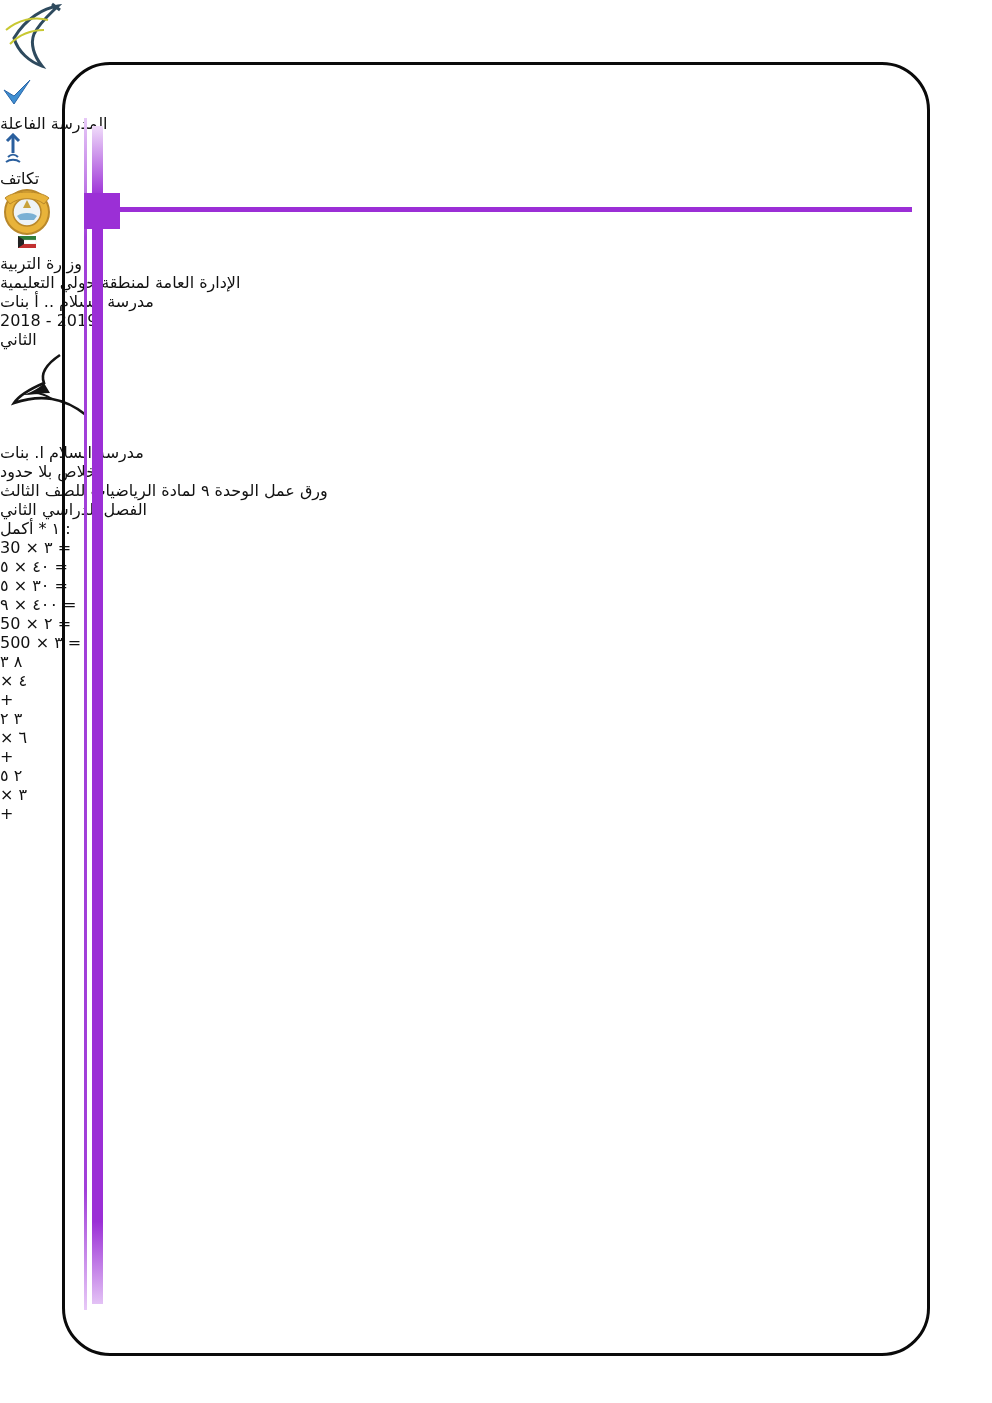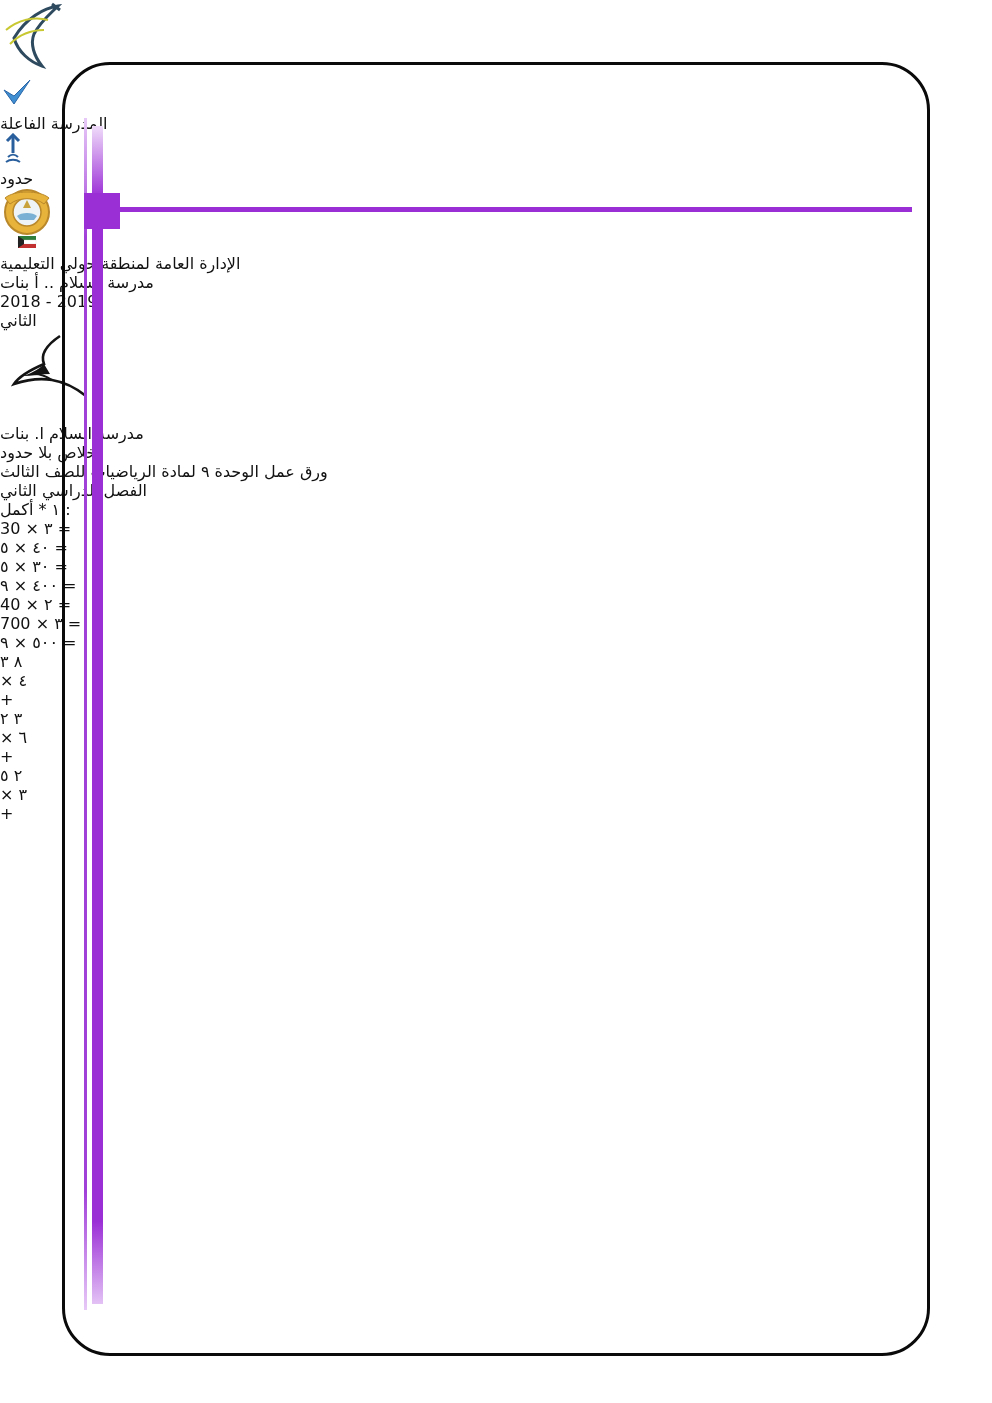--- a/index.html
+++ b/index.html
@@ -124,38 +124,39 @@
   </div>
 
   <div class="logo lg-takatuf">
     <div class="circ">
       <svg width="26" height="32" viewBox="0 0 26 32">
         <path d="M13 2 L13 20" stroke="#2a5f9e" stroke-width="3"></path>
         <path d="M7 8 L13 2 L19 8" fill="none" stroke="#2a5f9e" stroke-width="3"></path>
         <path d="M8 24 C11 21,15 21,18 24 M6 29 C10 26,16 26,20 29" fill="none" stroke="#2a5f9e" stroke-width="2"></path>
       </svg>
     </div>
-    <div class="tk-txt">حدود</div>
+    <div class="tk-txt">تكاتف</div>
     <div class="tk-sub"></div>
   </div>
 
   <div class="logo lg-ministry">
     <svg class="emb" width="54" height="62" viewBox="0 0 54 62">
       <circle cx="27" cy="24" r="22" fill="#e8b33a" stroke="#b9882a" stroke-width="2"></circle>
       <circle cx="27" cy="24" r="14" fill="#eef3f6" stroke="#b9882a" stroke-width="1.5"></circle>
       <path d="M17 28 C21 24,33 24,37 28 L34 32 L20 32 Z" fill="#7ab0d4"></path>
       <path d="M23 20 L27 12 L31 20 Z" fill="#c8a23c"></path>
       <path d="M5 10 C14 2,40 2,49 10 L44 16 C36 9,18 9,10 16 Z" fill="#e8b33a" stroke="#b9882a" stroke-width="1"></path>
       <g>
         <rect x="18" y="48" width="18" height="4" fill="#2f7d3a"></rect>
         <rect x="18" y="52" width="18" height="4" fill="#ffffff" stroke="#ccc" stroke-width=".3"></rect>
         <rect x="18" y="56" width="18" height="4" fill="#c23030"></rect>
         <path d="M18 48 L24 52 L24 56 L18 60 Z" fill="#222"></path>
       </g>
     </svg>
+    <div class="min-line">وزارة التربية</div>
     <div class="min-line">الإدارة العامة لمنطقة حولي التعليمية</div>
     <div class="min-line">مدرسة السلام .. أ بنات</div>
     <div class="min-line small">2018 - 2019</div>
   </div>
 
   <div class="logo lg-vision">
     <div><span class="vis-top">الثاني</span></div>
     <div class="vis-bottom"></div>
   </div>
 
@@ -201,37 +202,30 @@
   </div>
 
   <div class="eq col-l" style="top:546px">
     <span>٤٠٠</span>
     <span class="op">×</span>
     <span>٩</span>
     <span class="op">=</span>
     <span class="blank"></span>
   </div>
   <div class="eq col-l" style="top:653px">
-    <span>40</span>
+    <span>50</span>
     <span class="op">×</span>
     <span>٢</span>
     <span class="op">=</span>
     <span class="blank"></span>
   </div>
   <div class="eq col-l" style="top:758px">
-    <span>700</span>
+    <span>500</span>
     <span class="op">×</span>
     <span>٣</span>
-    <span class="op">=</span>
-    <span class="blank"></span>
-  </div>
-  <div class="eq col-l" style="top:870px">
-    <span>٥٠٠</span>
-    <span class="op">×</span>
-    <span>٩</span>
     <span class="op">=</span>
     <span class="blank"></span>
   </div>
 
   <div class="divider-v"></div>
   <div class="divider-h"></div>
   <div class="div-b1"></div>
   <div class="div-b2"></div>
 
   <div class="prob" style="left:130px">

